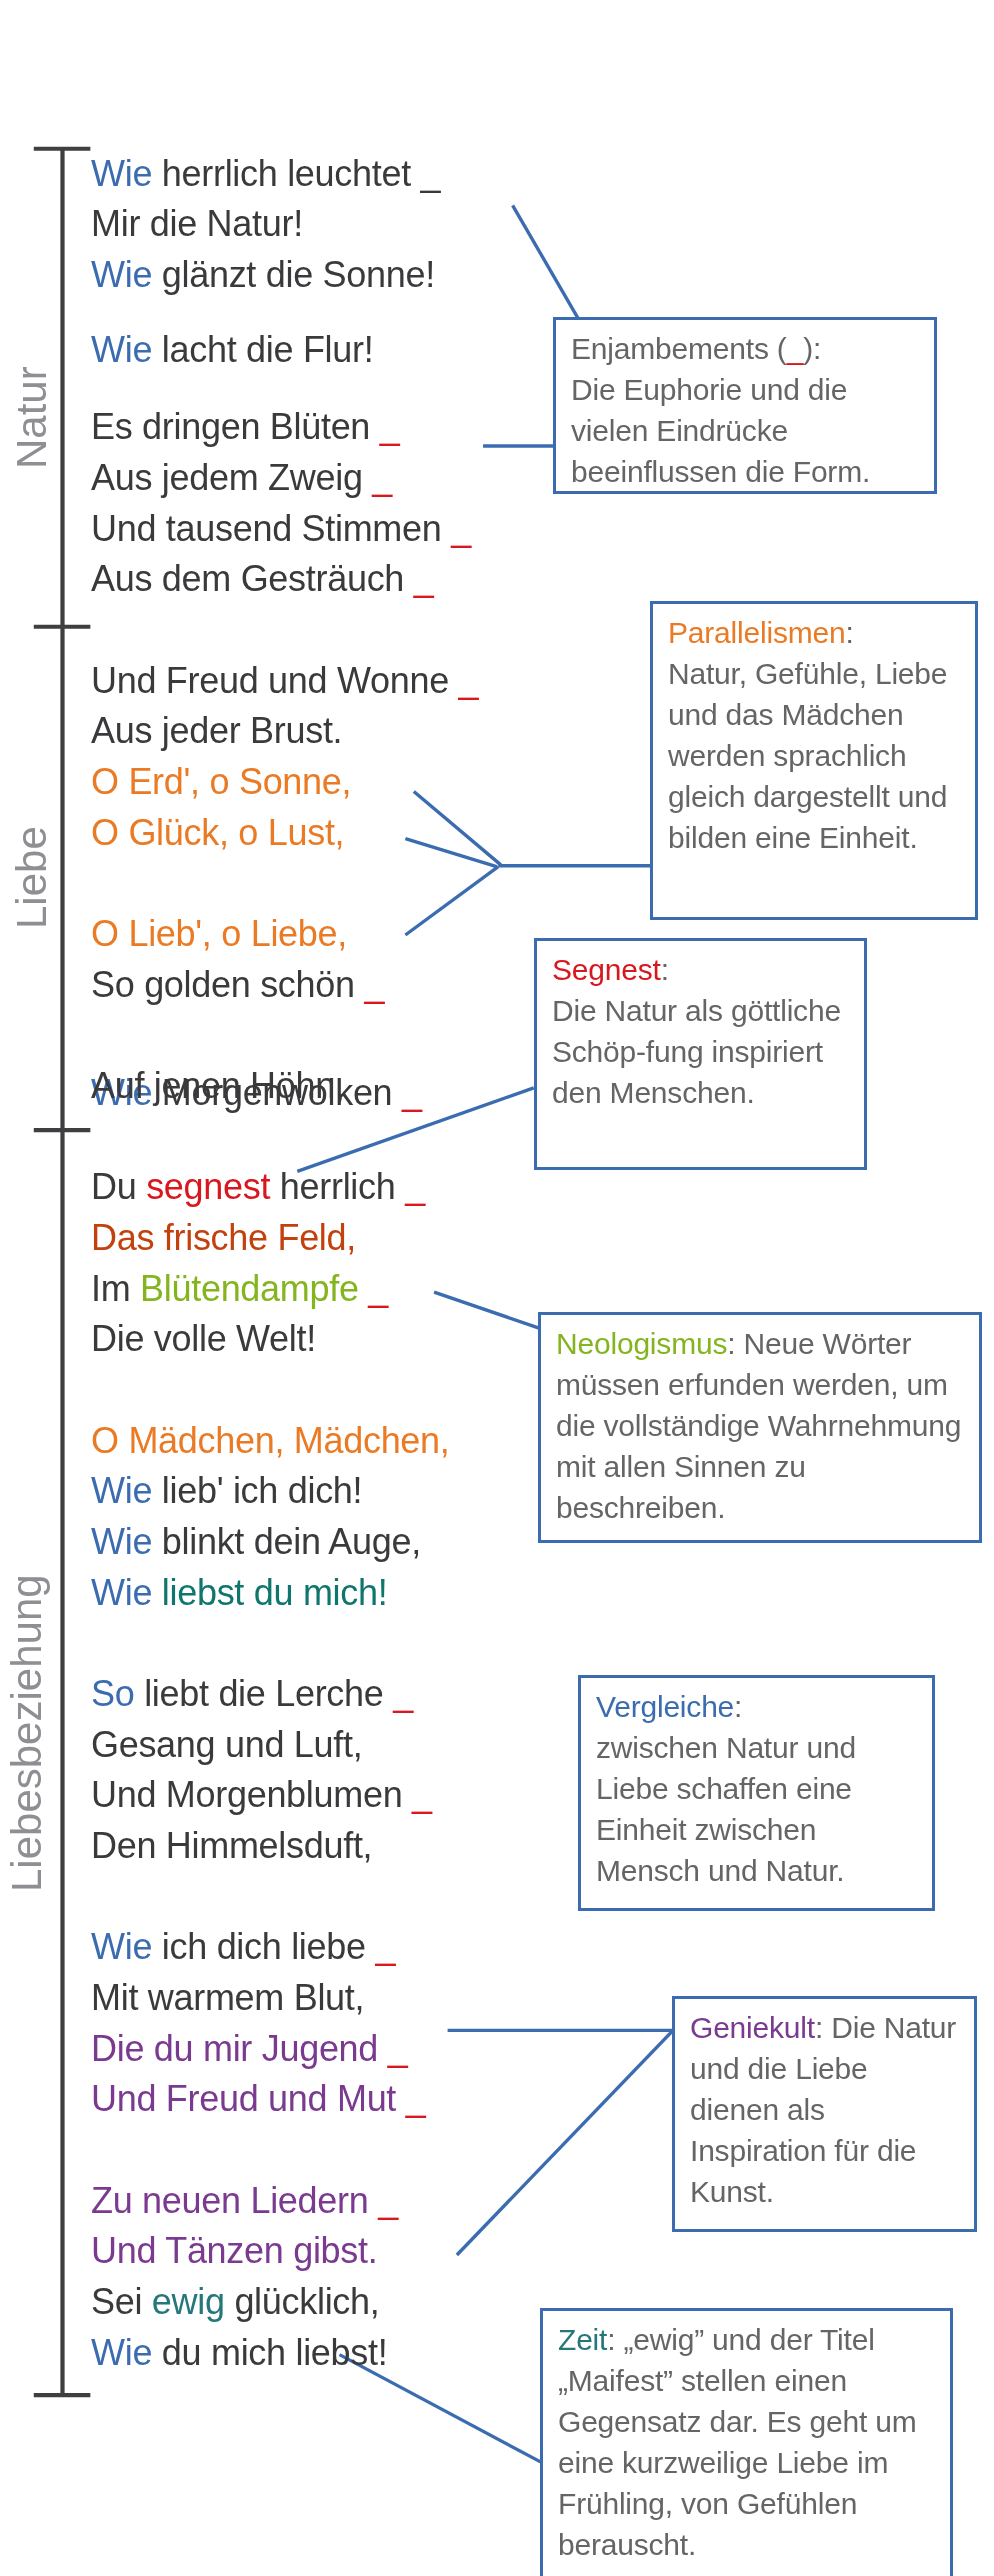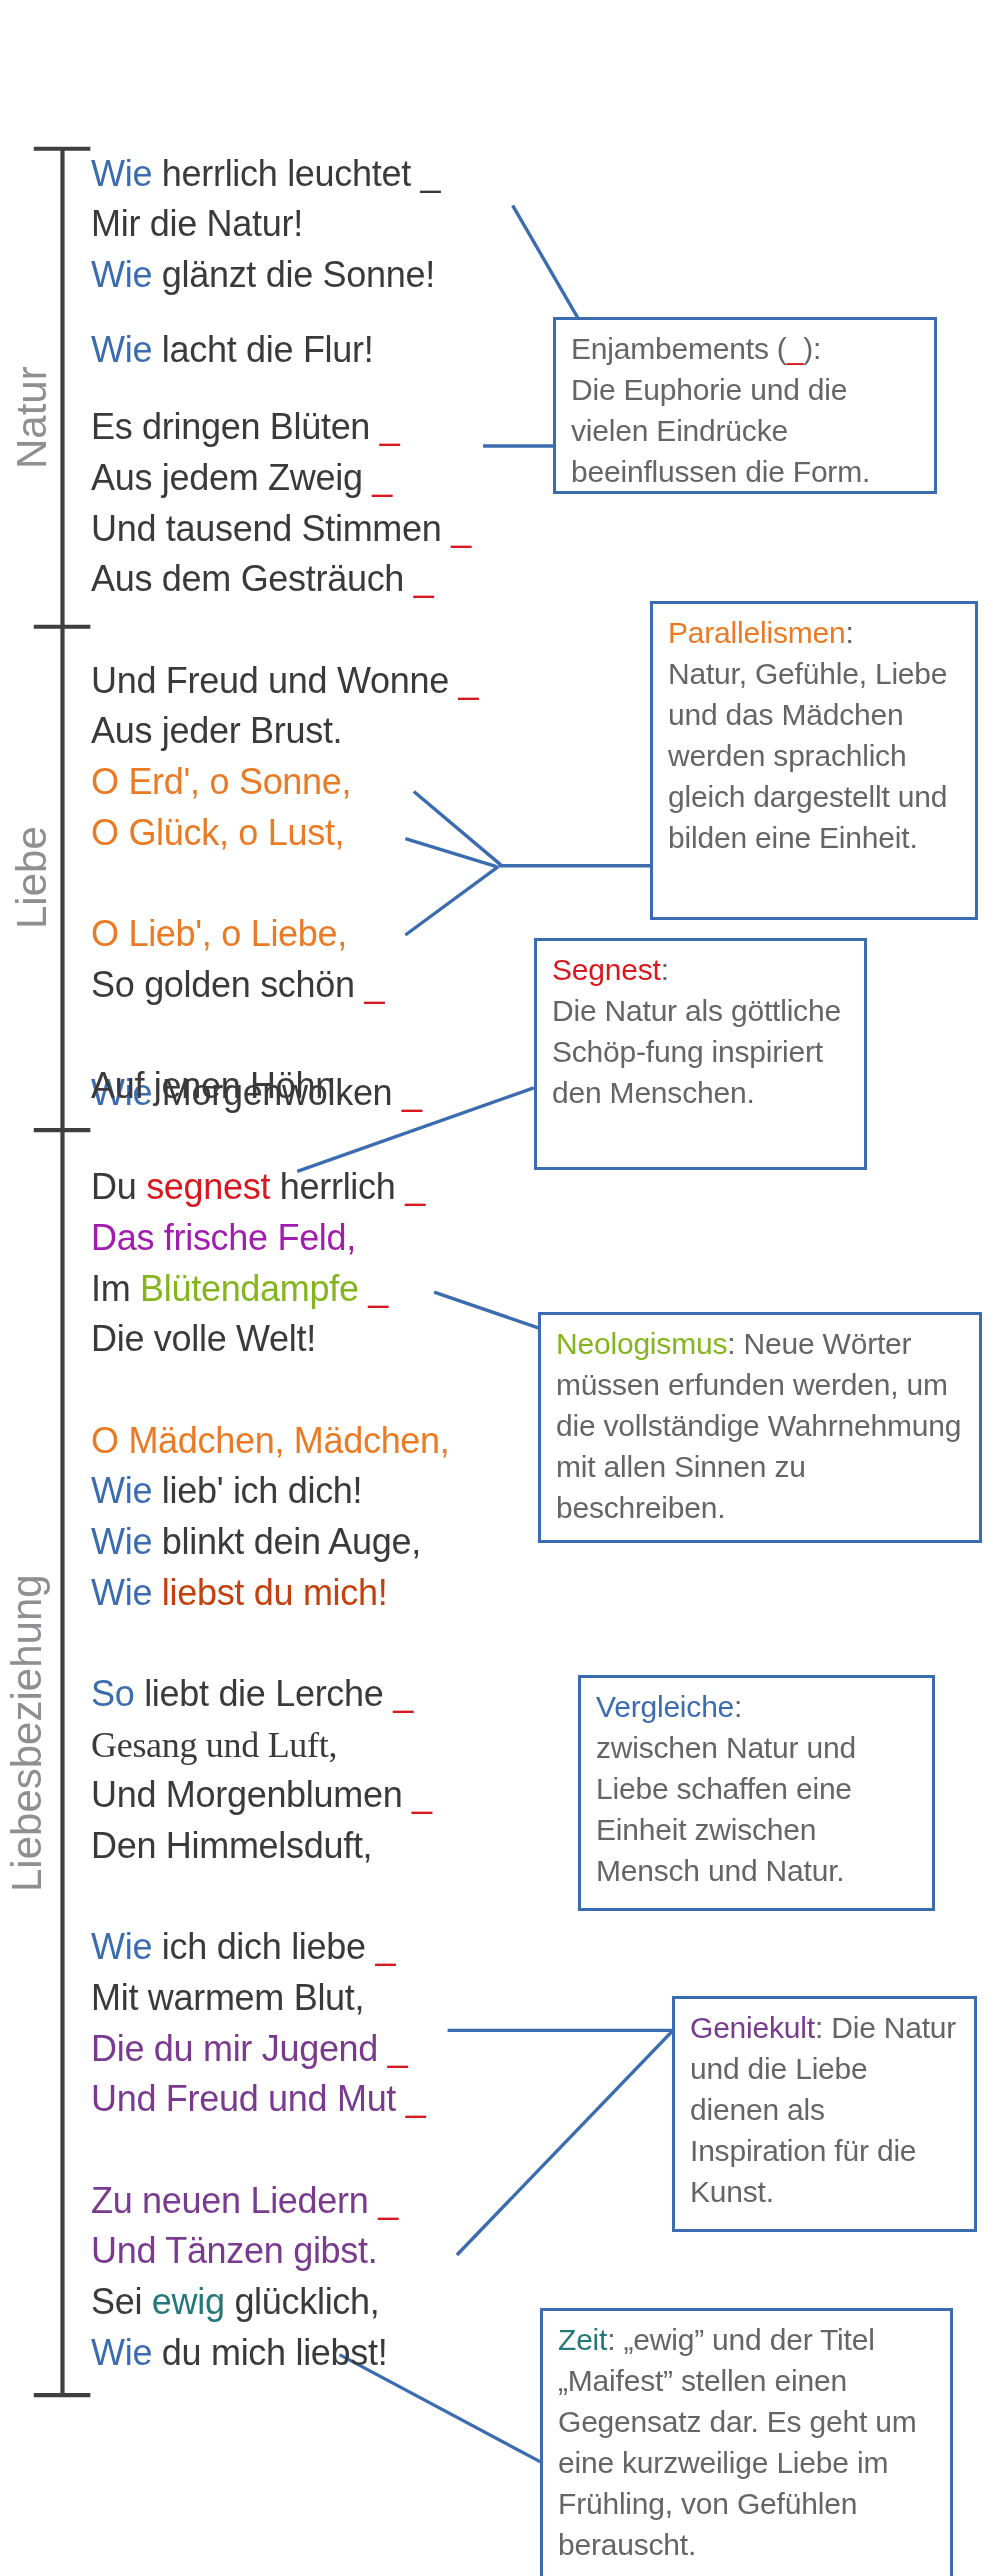--- a/index.html
+++ b/index.html
@@ -65,29 +65,29 @@
       <div class="verse" style="top: 553px;"><span class="seg" style="color: rgb(58, 58, 60);">Aus dem Gesträuch </span><span class="seg" style="color: rgb(216, 24, 30);">_</span></div>
       <div class="verse" style="top: 655px;"><span class="seg" style="color: rgb(58, 58, 60);">Und Freud und Wonne </span><span class="seg" style="color: rgb(216, 24, 30);">_</span></div>
       <div class="verse" style="top: 705px;"><span class="seg" style="color: rgb(58, 58, 60);">Aus jeder Brust.</span></div>
       <div class="verse" style="top: 756px;"><span class="seg" style="color: rgb(234, 122, 36);">O Erd', o Sonne,</span></div>
       <div class="verse" style="top: 807px;"><span class="seg" style="color: rgb(234, 122, 36);">O Glück, o Lust,</span></div>
       <div class="verse" style="top: 908px;"><span class="seg" style="color: rgb(234, 122, 36);">O Lieb', o Liebe,</span></div>
       <div class="verse" style="top: 959px;"><span class="seg" style="color: rgb(58, 58, 60);">So golden schön </span><span class="seg" style="color: rgb(216, 24, 30);">_</span></div>
       <div class="verse" style="top: 1067px;"><span class="seg" style="color: rgb(59, 108, 176);">Wie</span><span class="seg" style="color: rgb(58, 58, 60);"> Morgenwolken </span><span class="seg" style="color: rgb(216, 24, 30);">_</span></div>
       <div class="verse" style="top: 1060px;"><span class="seg" style="color: rgb(58, 58, 60);">Auf jenen Höhn,</span></div>
       <div class="verse" style="top: 1161px;"><span class="seg" style="color: rgb(58, 58, 60);">Du </span><span class="seg" style="color: rgb(216, 24, 30);">segnest</span><span class="seg" style="color: rgb(58, 58, 60);"> herrlich </span><span class="seg" style="color: rgb(216, 24, 30);">_</span></div>
-      <div class="verse" style="top: 1212px;"><span class="seg" style="color: #a21caf;">Das frische Feld,</span></div>
+      <div class="verse" style="top: 1212px;"><span class="seg" style="color: #c2410c;">Das frische Feld,</span></div>
       <div class="verse" style="top: 1263px;"><span class="seg" style="color: rgb(58, 58, 60);">Im </span><span class="seg" style="color: rgb(132, 181, 30);">Blütendampfe</span><span class="seg" style="color: rgb(58, 58, 60);"> </span><span class="seg" style="color: rgb(216, 24, 30);">_</span></div>
       <div class="verse" style="top: 1313px;"><span class="seg" style="color: rgb(58, 58, 60);">Die volle Welt!</span></div>
       <div class="verse" style="top: 1415px;"><span class="seg" style="color: rgb(234, 122, 36);">O Mädchen, Mädchen,</span></div>
       <div class="verse" style="top: 1465px;"><span class="seg" style="color: rgb(59, 108, 176);">Wie</span><span class="seg" style="color: rgb(58, 58, 60);"> lieb' ich dich!</span></div>
       <div class="verse" style="top: 1516px;"><span class="seg" style="color: rgb(59, 108, 176);">Wie</span><span class="seg" style="color: rgb(58, 58, 60);"> blinkt dein Auge,</span></div>
-      <div class="verse" style="top: 1567px;"><span class="seg" style="color: rgb(59, 108, 176);">Wie</span><span class="seg" style="color: #c2410c;"> liebst du mich!</span></div>
+      <div class="verse" style="top: 1567px;"><span class="seg" style="color: rgb(59, 108, 176);">Wie</span><span class="seg" style="color: #0f766e;"> liebst du mich!</span></div>
       <div class="verse" style="top: 1668px;"><span class="seg" style="color: rgb(59, 108, 176);">So</span><span class="seg" style="color: rgb(58, 58, 60);"> liebt die Lerche </span><span class="seg" style="color: rgb(216, 24, 30);">_</span></div>
-      <div class="verse" style="top: 1719px;"><span class="seg" style="color: rgb(58, 58, 60); font-family: Liberation Serif, serif;">Gesang und Luft,</span></div>
+      <div class="verse" style="top: 1719px;"><span class="seg" style="color: rgb(58, 58, 60);">Gesang und Luft,</span></div>
       <div class="verse" style="top: 1769px;"><span class="seg" style="color: rgb(58, 58, 60);">Und Morgenblumen </span><span class="seg" style="color: rgb(216, 24, 30);">_</span></div>
       <div class="verse" style="top: 1820px;"><span class="seg" style="color: rgb(58, 58, 60);">Den Himmelsduft,</span></div>
       <div class="verse" style="top: 1921px; text-align: right;"><span class="seg" style="color: rgb(59, 108, 176);">Wie</span><span class="seg" style="color: rgb(58, 58, 60);"> ich dich liebe </span><span class="seg" style="color: rgb(216, 24, 30);">_</span></div>
       <div class="verse" style="top: 1972px;"><span class="seg" style="color: rgb(58, 58, 60);">Mit warmem Blut,</span></div>
       <div class="verse" style="top: 2023px;"><span class="seg" style="color: rgb(122, 58, 143);">Die du mir Jugend </span><span class="seg" style="color: rgb(216, 24, 30);">_</span></div>
       <div class="verse" style="top: 2073px;"><span class="seg" style="color: rgb(122, 58, 143);">Und Freud und Mut </span><span class="seg" style="color: rgb(216, 24, 30);">_</span></div>
       <div class="verse" style="top: 2175px;"><span class="seg" style="color: rgb(122, 58, 143);">Zu neuen Liedern </span><span class="seg" style="color: rgb(216, 24, 30);">_</span></div>
       <div class="verse" style="top: 2225px;"><span class="seg" style="color: rgb(122, 58, 143);">Und Tänzen gibst.</span></div>
       <div class="verse" style="top: 2276px;"><span class="seg" style="color: rgb(58, 58, 60);">Sei </span><span class="seg" style="color: rgb(36, 119, 122);">ewig</span><span class="seg" style="color: rgb(58, 58, 60);"> glücklich,</span></div>
       <div class="verse" style="top: 2327px;"><span class="seg" style="color: rgb(59, 108, 176);">Wie</span><span class="seg" style="color: rgb(58, 58, 60);"> du mich liebst!</span></div>

